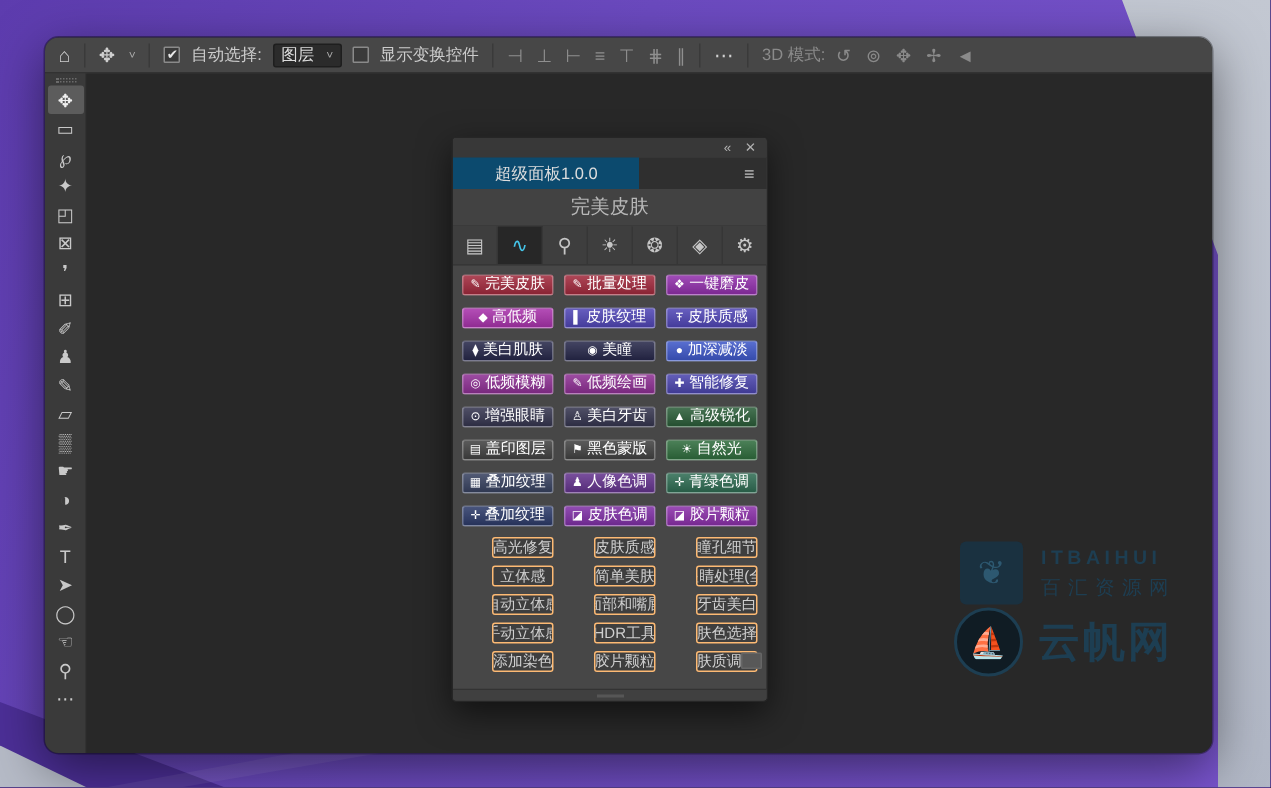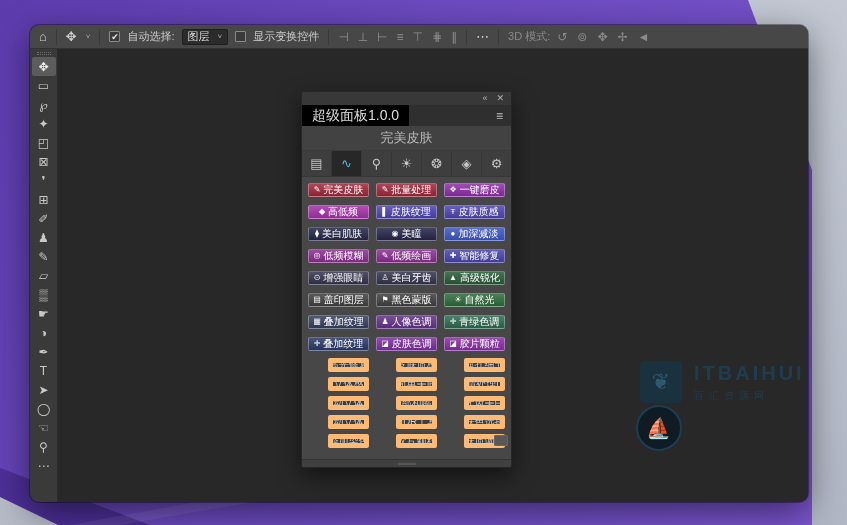--- a/index.html
+++ b/index.html
@@ -64,58 +64,58 @@
   .tool-glyph { color:#c9c9c9; font-size:12px; line-height:1; }
   .tool.active .tool-glyph { color:#f0f0f0; }
 
   .canvas { flex:1; background:#282828; position:relative; min-width:0; }
 
   
   .wm { position:absolute; pointer-events:none; }
   .wm-itbaihui { left:582px; top:312px; display:flex; gap:12px; align-items:center; }
   .wm-sq { width:42px; height:42px; background:#1a3140; border-radius:4px;
     display:flex; align-items:center; justify-content:center; color:#2d5870; font-size:22px; }
-  .wm-it-title { color:#1d3e52; font-size:20px; font-weight:bold; letter-spacing:3px; }
-  .wm-it-sub { color:#1d3e52; font-size:10px; letter-spacing:5px; margin-top:4px; }
+  .wm-it-title { color:#1d3e52; font-size:13px; font-weight:bold; letter-spacing:3px; }
+  .wm-it-sub { color:#1d3e52; font-size:13px; letter-spacing:5px; margin-top:4px; }
   .wm-yunfan { left:578px; top:356px; display:flex; gap:10px; align-items:center; }
   .wm-circle { width:46px; height:46px; border-radius:50%; background:#101c24; border:2px solid #1d3e52;
     display:flex; align-items:center; justify-content:center; color:#2d5870; font-size:20px; }
   .wm-yf-title { color:#1d3e52; font-size:28px; font-weight:bold; letter-spacing:2px; }
   .wm-url { left:560px; top:402px; width:210px; text-align:center;
     color:#5a5a5a; font-size:12px; letter-spacing:4px; }
 
   
   .panel { position:absolute; left:243px; top:42px; width:211px; height:377px;
     background:#474747; border:1px solid #262626; border-radius:3px;
     box-shadow:0 8px 22px rgba(0,0,0,.55); display:flex; flex-direction:column; }
   .panel-minibar { height:13px; background:#383838; display:flex; align-items:center;
     justify-content:flex-end; gap:9px; padding:0 7px; flex:none; border-radius:2px 2px 0 0; }
   .panel-minibar span { color:#b2b2b2; font-size:9px; line-height:1; cursor:default; }
   .panel-tabbar { height:21px; background:#2f2f2f; display:flex; align-items:stretch; flex:none; }
-  .panel-tab { background:#000000; color:#dddddd; font-size:14px; padding:0 10px;
+  .panel-tab { background:#0c4a6e; color:#dddddd; font-size:11px; padding:0 28px;
     display:flex; align-items:center; cursor:default; }
   .panel-menu { margin-left:auto; color:#c0c0c0; font-size:12px; display:flex; align-items:center; padding:0 8px; cursor:default; }
   .panel-title { height:25px; background:#424242; border-bottom:1px solid #3a3a3a;
     display:flex; align-items:center; justify-content:center; color:#b8b8b8; font-size:13px; flex:none; }
   .icon-tabs { height:26px; display:flex; border-bottom:1px solid #363636; flex:none; background:#3e3e3e; }
   .icon-tab { flex:1; display:flex; align-items:center; justify-content:center;
     border-right:1px solid #363636; color:#c6c6c6; font-size:13px; cursor:default; }
   .icon-tab:last-child { border-right:none; }
   .icon-tab.active { background:#272727; color:#45c6ea; }
   .panel-scroll { flex:1; position:relative; padding:6px 6px 0 6px; overflow:hidden; }
   .grid { display:grid; grid-template-columns:repeat(3,1fr); column-gap:7px; }
   .grid.colored { row-gap:8px; }
   .grid.plain { row-gap:5px; margin-top:7px; }
   .cbtn { height:14px; border:1px solid rgba(255,255,255,.30); border-radius:2px;
     color:#ffffff; font-size:10px; display:flex; align-items:center; justify-content:center;
     gap:3px; cursor:pointer; overflow:hidden;
     background-image:linear-gradient(rgba(255,255,255,.13),rgba(0,0,0,.14)); }
   .cicon { font-size:8px; line-height:1; color:#fff; }
   .clabel { line-height:1; white-space:nowrap; }
-  .gbtn { height:14px; background:#3e3e3e; border:5px solid #fdba74; border-radius:2px;
+  .gbtn { height:14px; background:#3e3e3e; border:1px solid #fdba74; border-radius:2px;
     color:#cfcfcf; font-size:10px; display:flex; align-items:center; justify-content:center;
     cursor:pointer; white-space:nowrap; overflow:hidden;margin-left:20px; }
   .scroll-thumb { position:absolute; right:3px; bottom:13px; width:14px; height:11px;
     background:#585858; border:1px solid #666; border-radius:1px; }
   .panel-bottom { height:8px; background:#404040; border-top:1px solid #333;
     border-radius:0 0 2px 2px; flex:none; display:flex; align-items:center; justify-content:center; }
   .panel-bottom::after { content:""; width:18px; height:2px; background:#565656; }
 </style>
 </head>
 <body>
@@ -279,20 +279,21 @@
 
       <div class="wm wm-itbaihui">
         <div class="wm-sq">❦</div>
         <div>
           <div class="wm-it-title">ITBAIHUI</div>
           <div class="wm-it-sub">百汇资源网</div>
         </div>
       </div>
       <div class="wm wm-yunfan">
         <div class="wm-circle">⛵</div>
+        <div class="wm-yf-title">云帆网</div>
       </div>
 
       <div class="panel">
         <div class="panel-minibar">
           <span>«</span>
           <span>✕</span>
         </div>
         <div class="panel-tabbar">
           <span class="panel-tab">超级面板1.0.0</span>
           <span class="panel-menu">≡</span>

